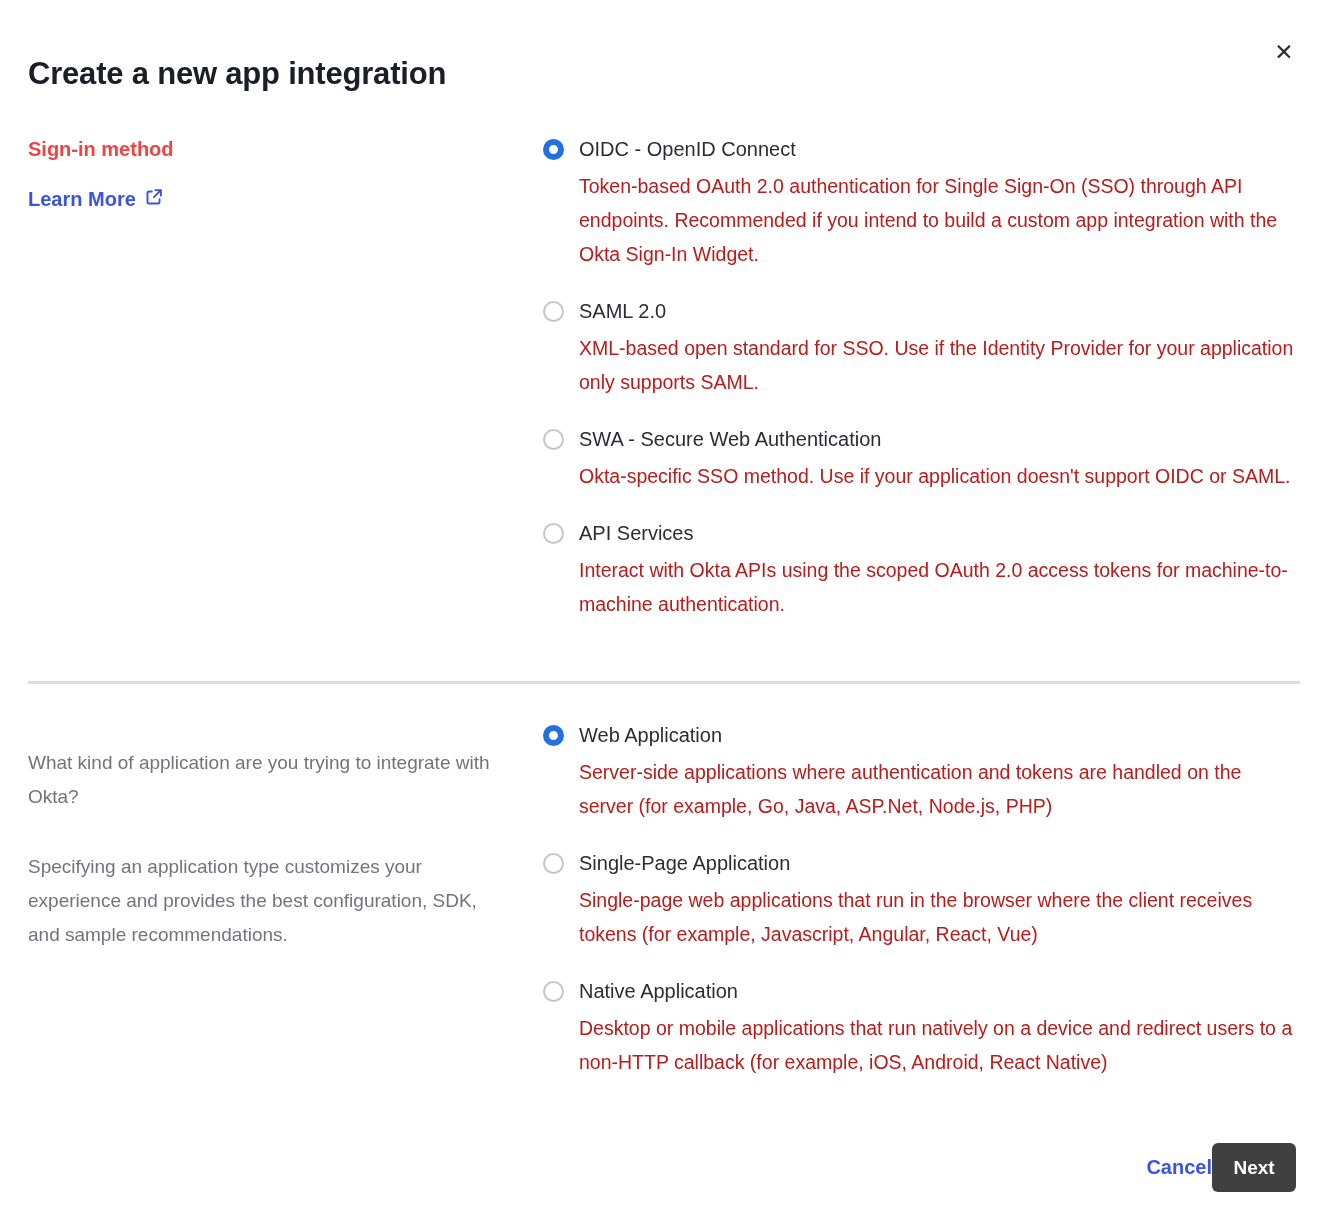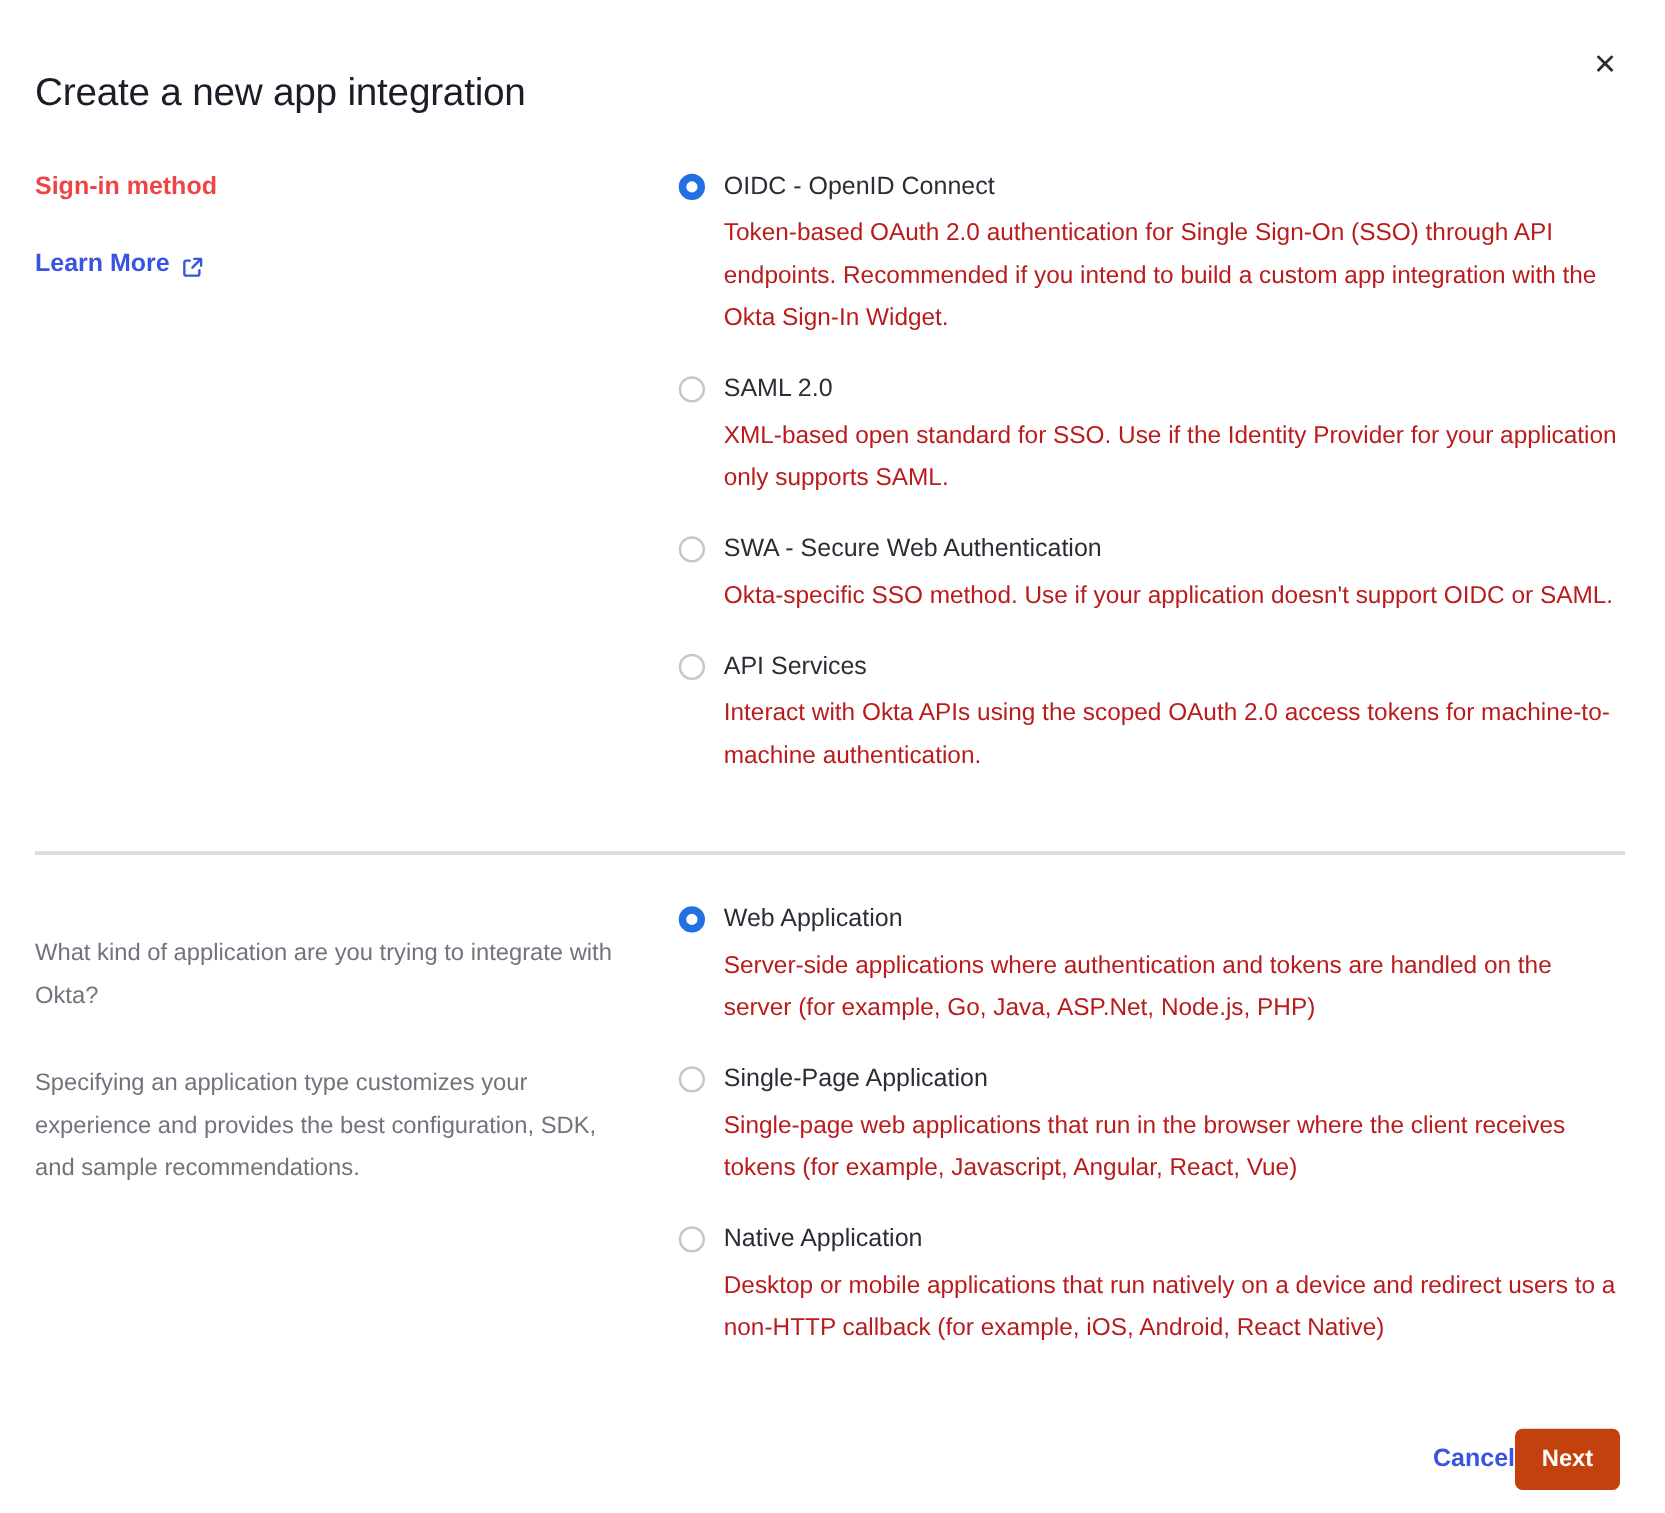--- a/index.html
+++ b/index.html
@@ -23,21 +23,21 @@
     border: none;
     font-size: 23px;
     line-height: 32px;
     color: #2b2b33;
     cursor: pointer;
     font-family: "DejaVu Sans", sans-serif;
   }
   h1.page-title {
     padding-top: 56px;
     font-size: 31px;
-    font-weight: 400;
+    font-weight: 700;
     letter-spacing: -0.2px;
     color: #1d1d29;
   }
   .section {
     display: flex;
     align-items: flex-start;
     margin-top: 44px;
   }
   .section .left-col {
     width: 515px;
@@ -51,23 +51,23 @@
     flex-direction: column;
     gap: 27px;
   }
   h2.section-heading {
     font-size: 20px;
     font-weight: 700;
     color: #ef4444;
     line-height: 26px;
   }
   .learn-more {
-    margin-top: 38px;
+    margin-top: 26px;
     display: inline-flex;
-    align-items: flex-end;
+    align-items: flex-start;
     gap: 9px;
     font-size: 20px;
     font-weight: 700;
     color: #3a53e0;
     text-decoration: none;
     cursor: pointer;
   }
   .left-col p.helper {
     font-size: 19px;
     line-height: 34px;
@@ -123,21 +123,21 @@
     font-size: 20px;
     font-weight: 700;
     color: #3a53e0;
     text-decoration: none;
     cursor: pointer;
   }
   .next-btn {
     width: 84px; height: 49px;
     border: none;
     border-radius: 6px;
-    background: #c2410c;
+    background: #404040;
     color: #ffffff;
     font-size: 19px;
     font-weight: 700;
     cursor: pointer;
     font-family: "Liberation Sans", sans-serif;
   }
 </style>
 </head>
 <body>
 

